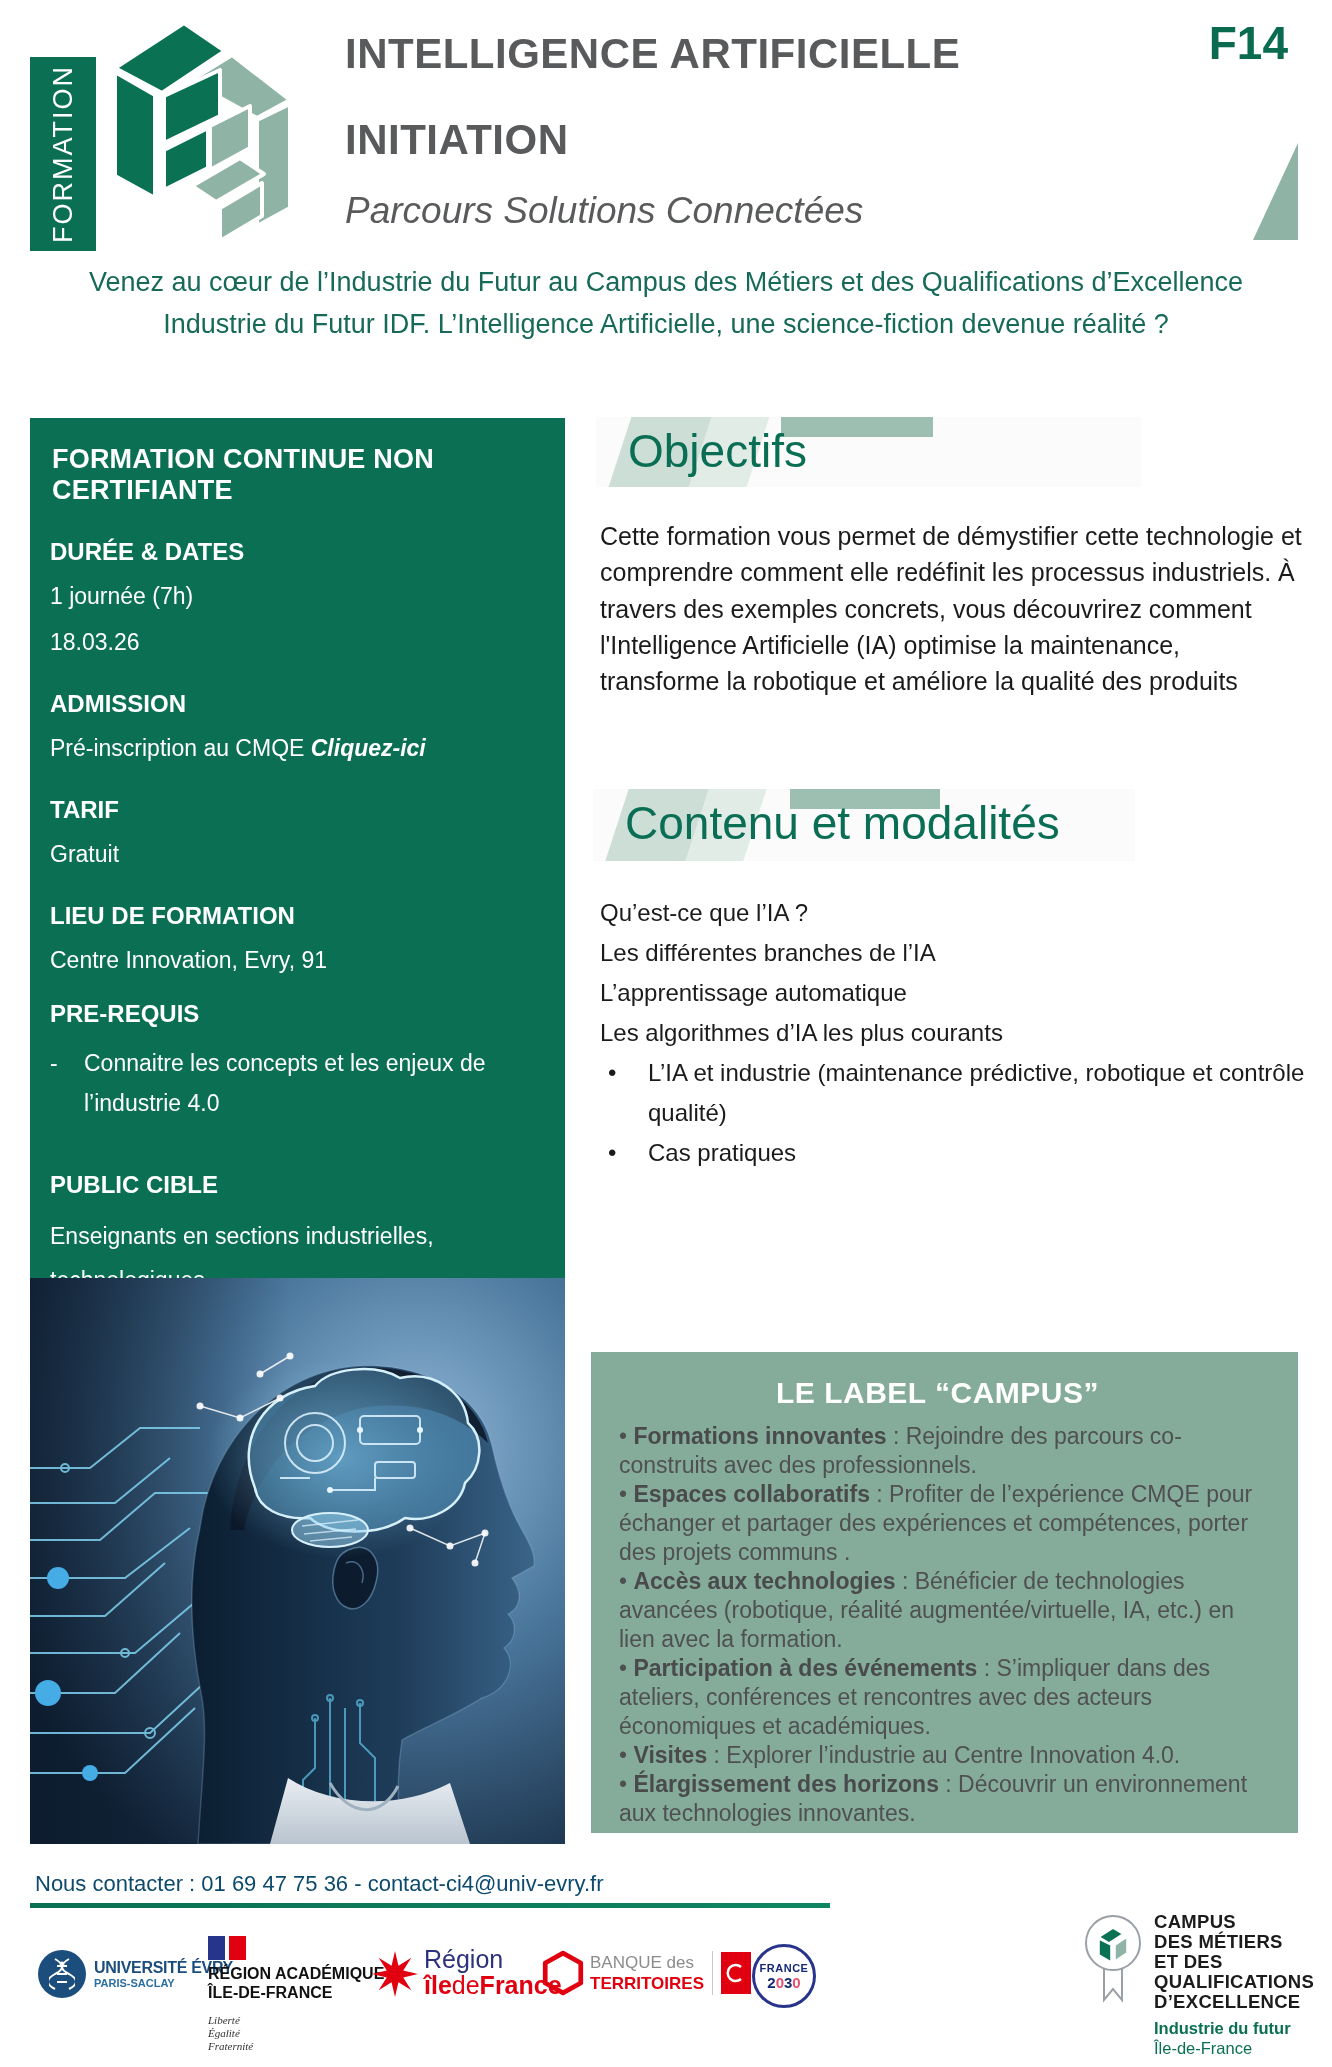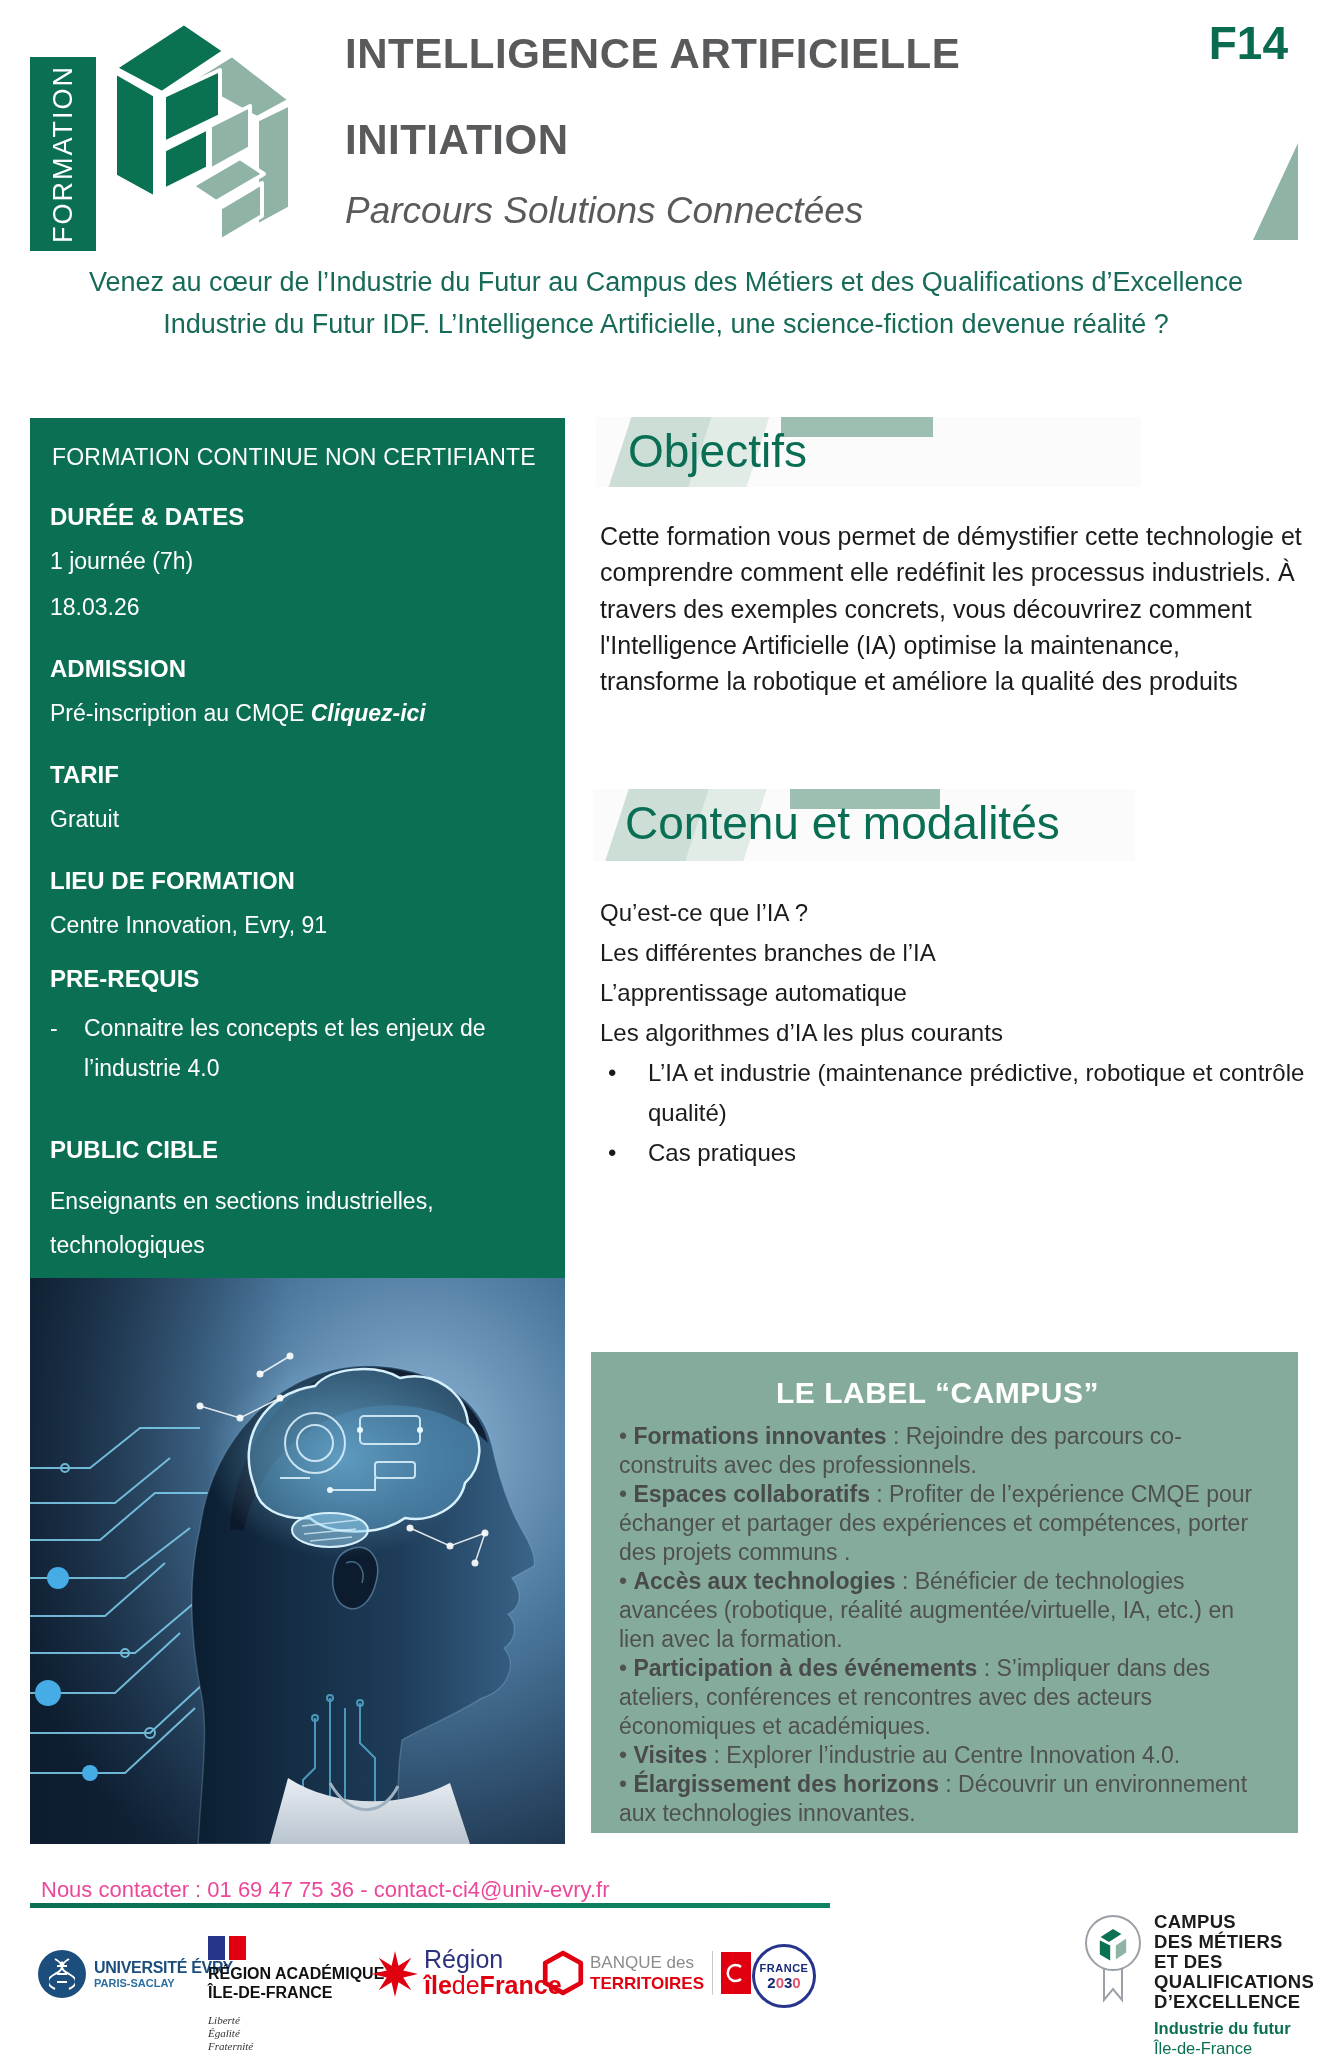--- a/index.html
+++ b/index.html
@@ -18,21 +18,21 @@
   .code-f14{position:absolute;right:44px;top:16px;font-size:46px;font-weight:bold;color:#0A6B50;}
   .corner-tri{position:absolute;left:1253px;top:143px;width:0;height:0;
         border-left:45px solid transparent;border-bottom:97px solid #8FB3A4;}
 
   .intro{position:absolute;left:76px;top:262px;width:1180px;margin:0;text-align:center;
         font-size:27px;line-height:1.55;color:#176A58;}
 
   
   .sidebar{position:absolute;left:30px;top:418px;width:535px;height:860px;background:#0B7053;
         color:#ffffff;box-sizing:border-box;padding:26px 24px 0 20px;}
-  .sb-banner{font-size:23px;font-weight:normal;letter-spacing:.2px;padding-left:2px;}
+  .sb-banner{font-size:27px;font-weight:bold;letter-spacing:.2px;padding-left:2px;}
   .sb-title{font-size:24px;font-weight:bold;margin-top:32px;}
   .sb-line{font-size:23px;margin-top:15px;line-height:1.35;}
   .sb-link{font-weight:bold;font-style:italic;cursor:pointer;}
   .dash-row{display:flex;margin-top:15px;font-size:23px;line-height:40px;}
   .dash-row .dash{width:34px;flex:none;}
   .mt-big{margin-top:48px;}
   .lh-loose{line-height:44px;}
 
   
   .band{position:absolute;background:#FBFBFC;}
@@ -59,21 +59,21 @@
         box-sizing:border-box;padding:18px 42px 0 28px;}
   .label-title{text-align:center;color:#ffffff;font-weight:bold;font-size:30px;margin:6px 0 12px 0;letter-spacing:.5px;}
   .label-body p{margin:0;font-size:23px;line-height:29px;color:#4F5052;}
   .label-body p::before{content:"\2022\00a0";}
   .label-body b{color:#494A4C;}
 
   
   .brain-wrap{position:absolute;left:30px;top:1278px;width:535px;height:566px;}
 
   
-  .contact{position:absolute;left:30px;top:1866px;margin:11px;font-size:22px;color:#ec4899;}
+  .contact{position:absolute;left:30px;top:1866px;margin:5px;font-size:22px;color:#0c4a6e;}
   .footer-rule{position:absolute;left:30px;top:1903px;width:800px;height:5px;
         background:linear-gradient(to right,#0B7053,#0F8663);}
 
   .logo-group{position:absolute;display:flex;align-items:center;}
   .lg-univ{left:38px;top:1950px;}
   .univ-circle{width:48px;height:48px;border-radius:50%;background:#1C4E7D;display:flex;
         align-items:center;justify-content:center;flex:none;}
   .univ-text{margin-left:8px;color:#1C4E7D;}
   .univ-l1{font-size:16px;font-weight:bold;letter-spacing:-.3px;}
   .univ-l2{font-size:11px;font-weight:bold;color:#2A6FA0;}

